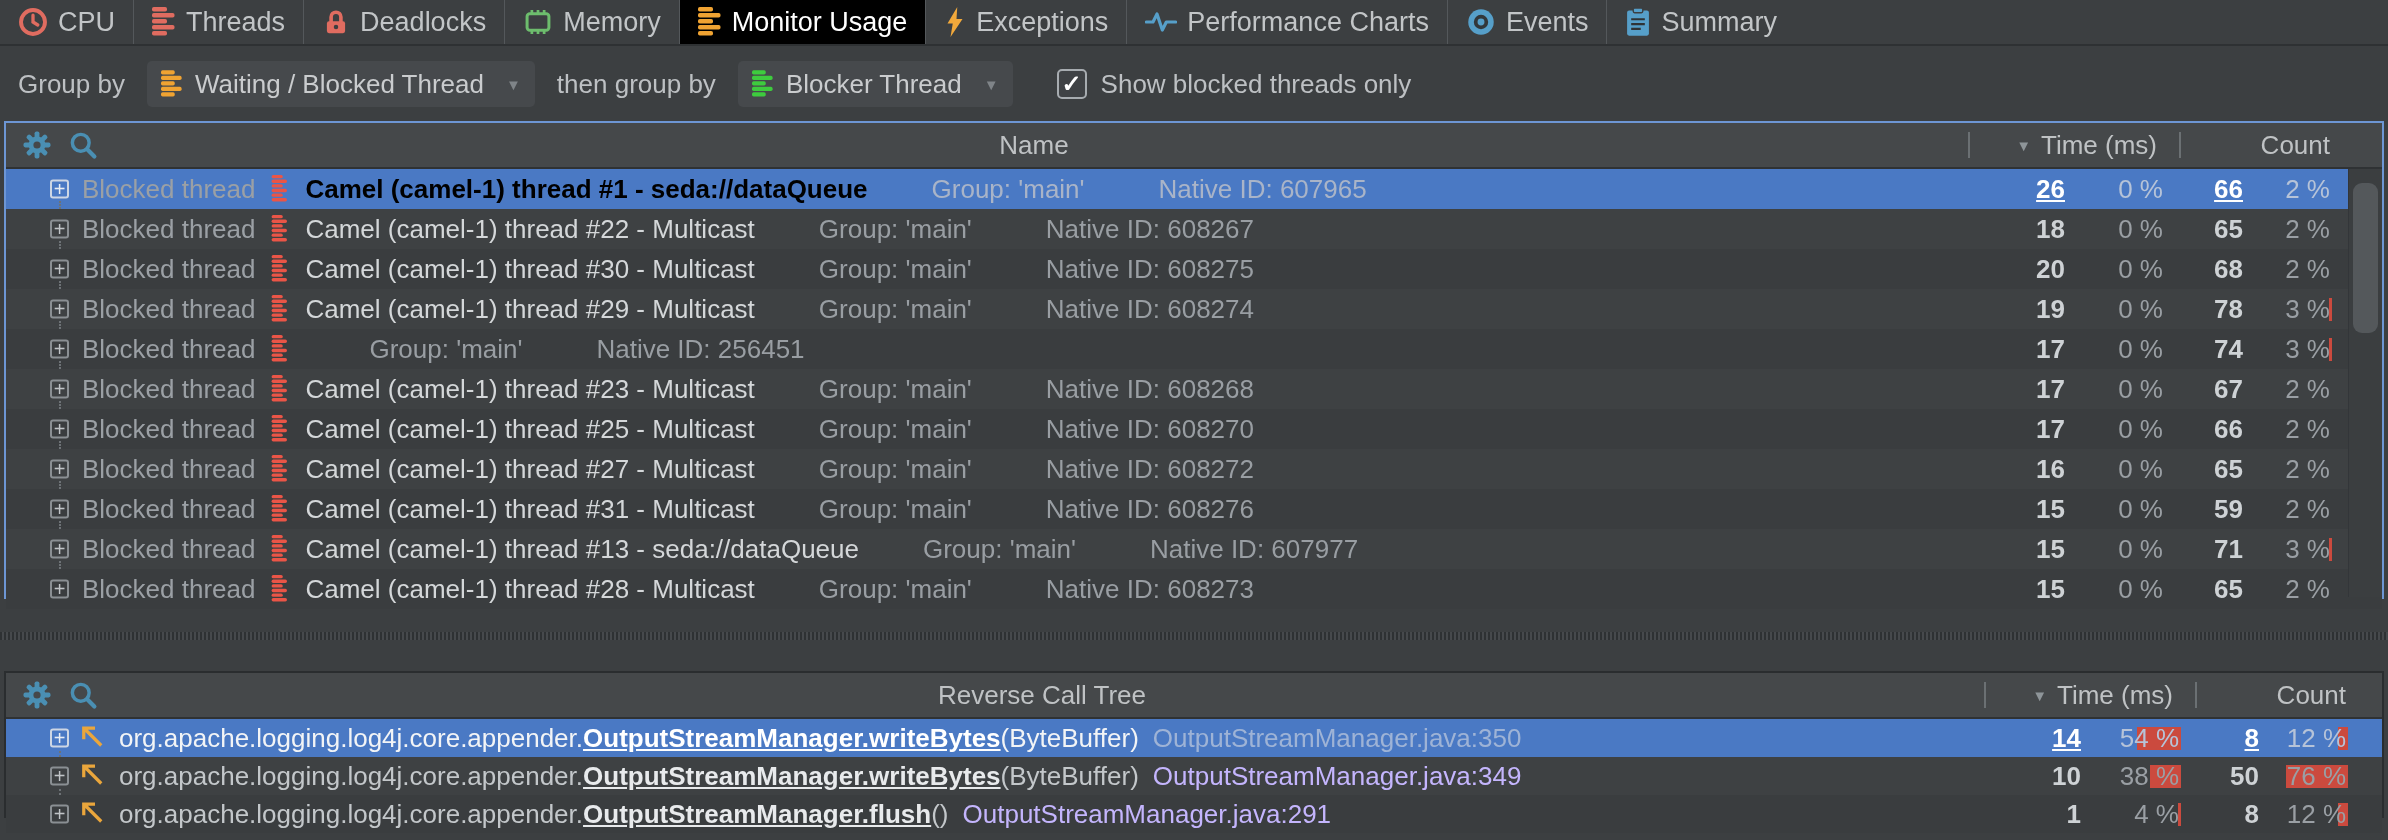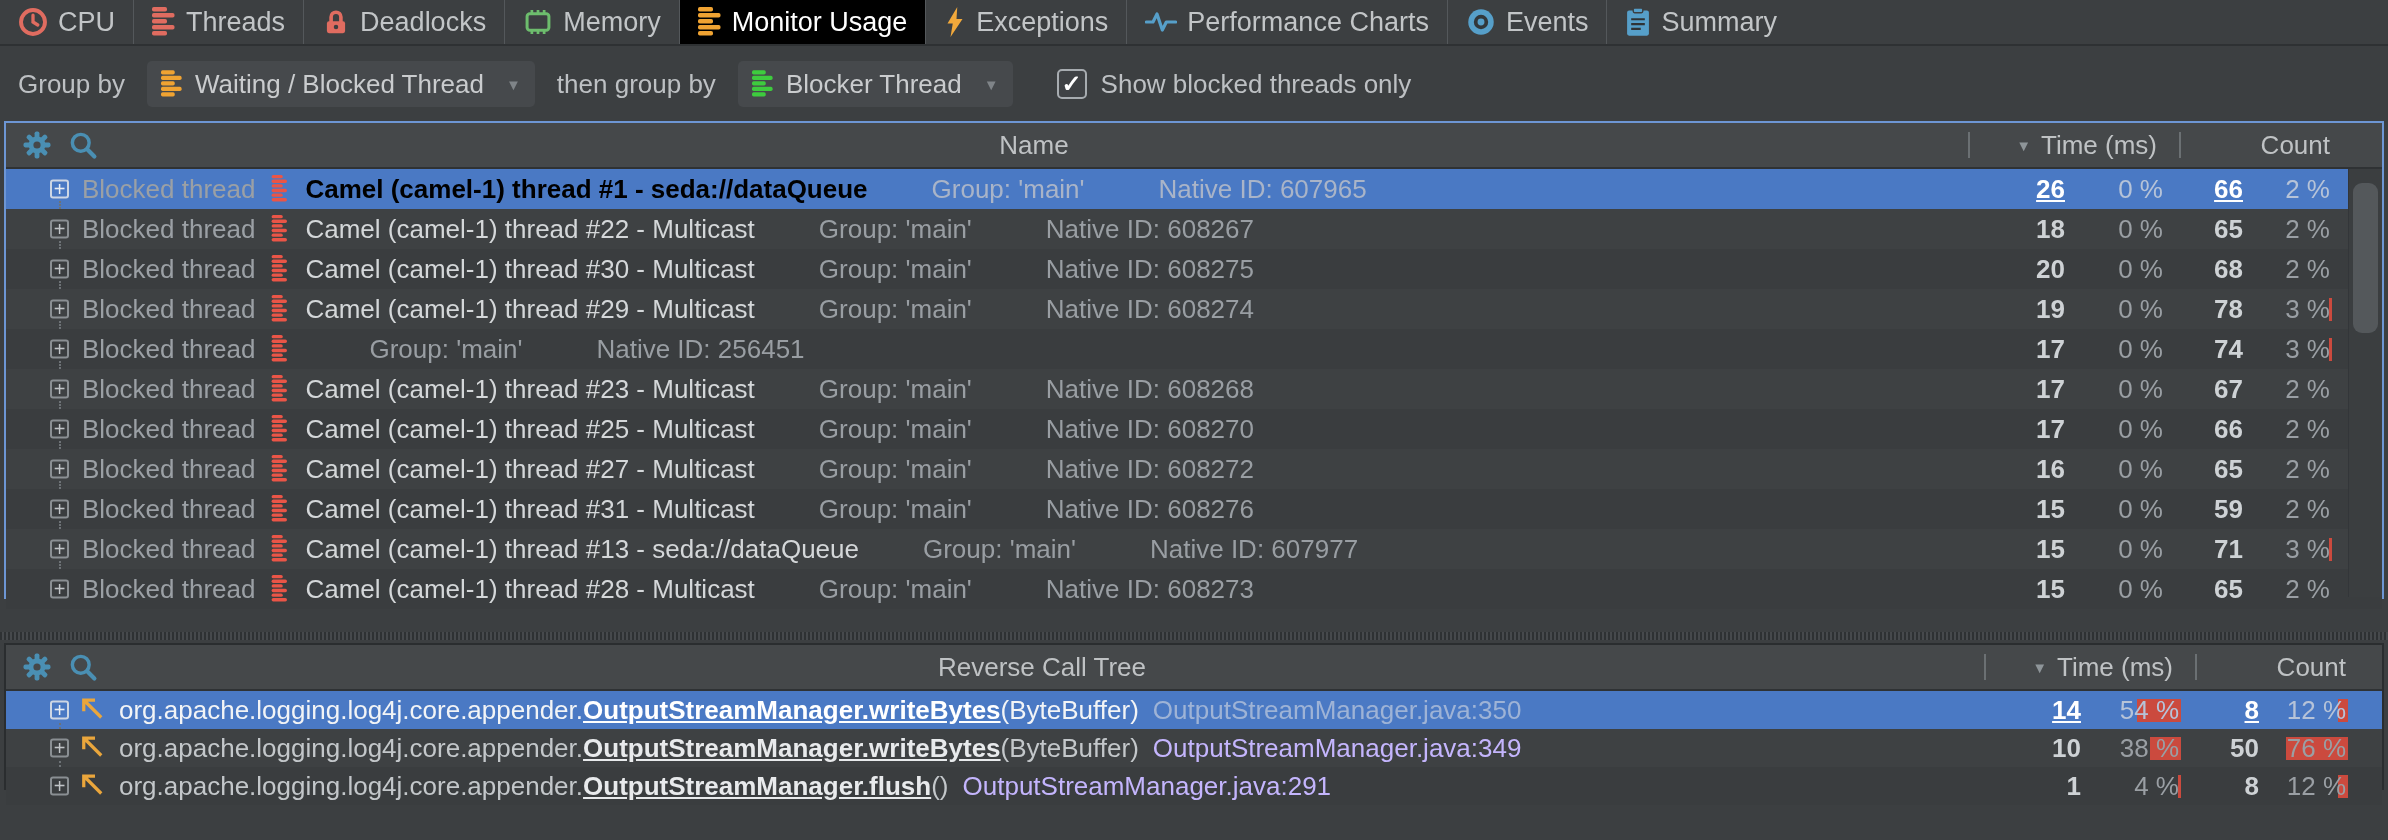--- a/index.html
+++ b/index.html
@@ -26,21 +26,21 @@
               border-radius:5px; height:46px; padding:0 14px; color:#caccce; }
   .dd-arrow { color:#7f8488; font-size:15px; margin-left:10px; }
   .checkbox-wrap { display:flex; align-items:center; gap:14px; margin-left:22px; }
   .checkbox { width:30px; height:30px; border:2px solid #a7acb0; border-radius:5px;
               background:#3f4245; color:#ffffff; font-size:24px; font-weight:bold;
               display:flex; align-items:center; justify-content:center; }
 
   
   .panel { position:absolute; left:4px; right:4px; background:#3e4143; }
   .panel-top { top:121px; height:478px; border:2px solid #6d96d4; }
-  .panel-bottom { top:643px; height:147px; border:2px solid #2a2d2f; }
+  .panel-bottom { top:671px; height:147px; border:2px solid #2a2d2f; }
 
   .thead { height:46px; background:#45484a; border-bottom:2px solid #2f3234;
            display:flex; align-items:center; font-size:26px; color:#bfc2c4; }
   .thead-icons { display:flex; align-items:center; gap:16px; padding:0 0 0 16px; }
   .thead-title { flex:1; text-align:center; }
   .hdiv { width:0; border-left:2px solid #6b7073; height:26px; margin-left:-2px; }
   .h-time { width:211px; text-align:right; padding-right:24px; white-space:nowrap; }
   .h-count { width:163px; text-align:right; padding-right:14px; }
   .sort { color:#8e9599; font-size:15px; margin-right:10px; position:relative; top:-3px; }
   .pad-scroll { padding-right:38px; } 

